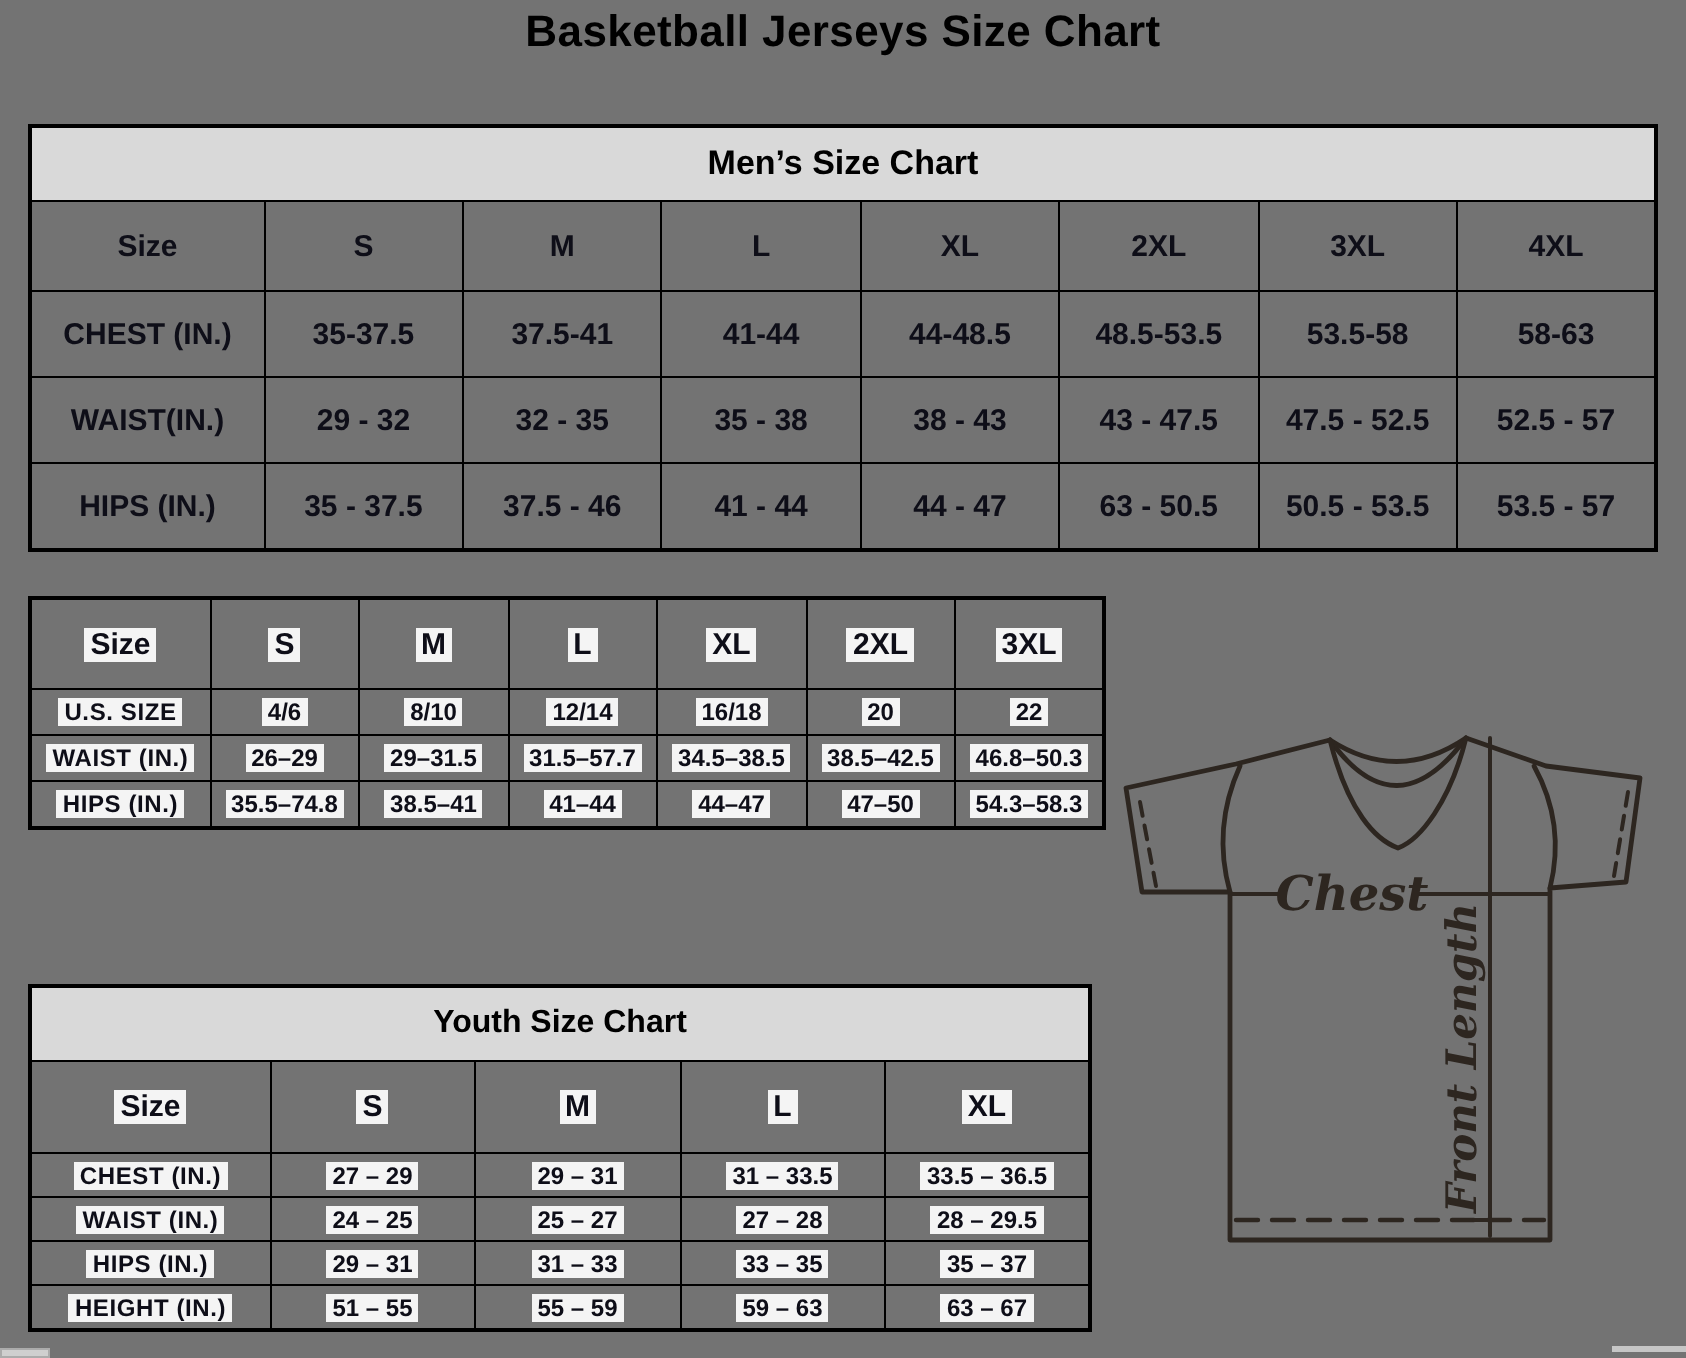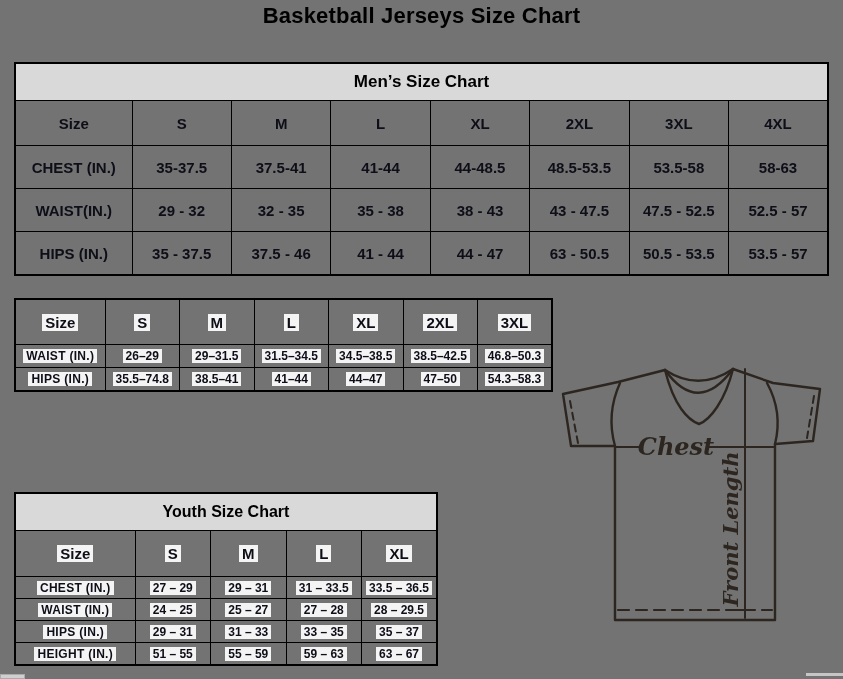--- a/index.html
+++ b/index.html
@@ -26,21 +26,21 @@
   .men   td.rowlabel   { font-size:14px; }
   .men   col.c0        { width:117px; }
 
   .women { left:14px; top:298px; width:539px; }
   .women td.band       { font-size:16px; }
   .women tr.hdr td     { height:44px; font-size:15px; }
   .women tr.datarow td { height:22px; font-size:12px; }
   .women td.rowlabel   { font-size:11px; letter-spacing:0.3px; }
   .women col.c0        { width:90px; }
 
-  .youth { left:14px; top:492px; width:424px; }
+  .youth { left:14px; top:492px; width:532px; }
   .youth td.band       { font-size:16px; }
   .youth tr.hdr td     { height:45px; font-size:15px; }
   .youth tr.datarow td { height:21px; font-size:12px; }
   .youth td.rowlabel   { font-size:11.5px; letter-spacing:0.3px; }
   .youth col.c0        { width:120px; }
 
   .small .hl { background:#f4f4f4; padding:0 3px; }
 
   .jersey { position:absolute; left:558px; top:356px; }
 
@@ -129,24 +129,33 @@
           <tr class="hdr">
             <td class="rowlabel-hdr"><span class="hl">Size</span></td>
             <td><span class="hl">S</span></td>
             <td><span class="hl">M</span></td>
             <td><span class="hl">L</span></td>
             <td><span class="hl">XL</span></td>
             <td><span class="hl">2XL</span></td>
             <td><span class="hl">3XL</span></td>
           </tr>
           <tr class="datarow">
+            <td class="rowlabel"><span class="hl">U.S. SIZE</span></td>
+            <td class="val"><span class="hl">4/6</span></td>
+            <td class="val"><span class="hl">8/10</span></td>
+            <td class="val"><span class="hl">12/14</span></td>
+            <td class="val"><span class="hl">16/18</span></td>
+            <td class="val"><span class="hl">20</span></td>
+            <td class="val"><span class="hl">22</span></td>
+          </tr>
+          <tr class="datarow">
             <td class="rowlabel"><span class="hl">WAIST (IN.)</span></td>
             <td class="val"><span class="hl">26–29</span></td>
             <td class="val"><span class="hl">29–31.5</span></td>
-            <td class="val"><span class="hl">31.5–34.5</span></td>
+            <td class="val"><span class="hl">31.5–57.7</span></td>
             <td class="val"><span class="hl">34.5–38.5</span></td>
             <td class="val"><span class="hl">38.5–42.5</span></td>
             <td class="val"><span class="hl">46.8–50.3</span></td>
           </tr>
           <tr class="datarow">
             <td class="rowlabel"><span class="hl">HIPS (IN.)</span></td>
             <td class="val"><span class="hl">35.5–74.8</span></td>
             <td class="val"><span class="hl">38.5–41</span></td>
             <td class="val"><span class="hl">41–44</span></td>
             <td class="val"><span class="hl">44–47</span></td>

